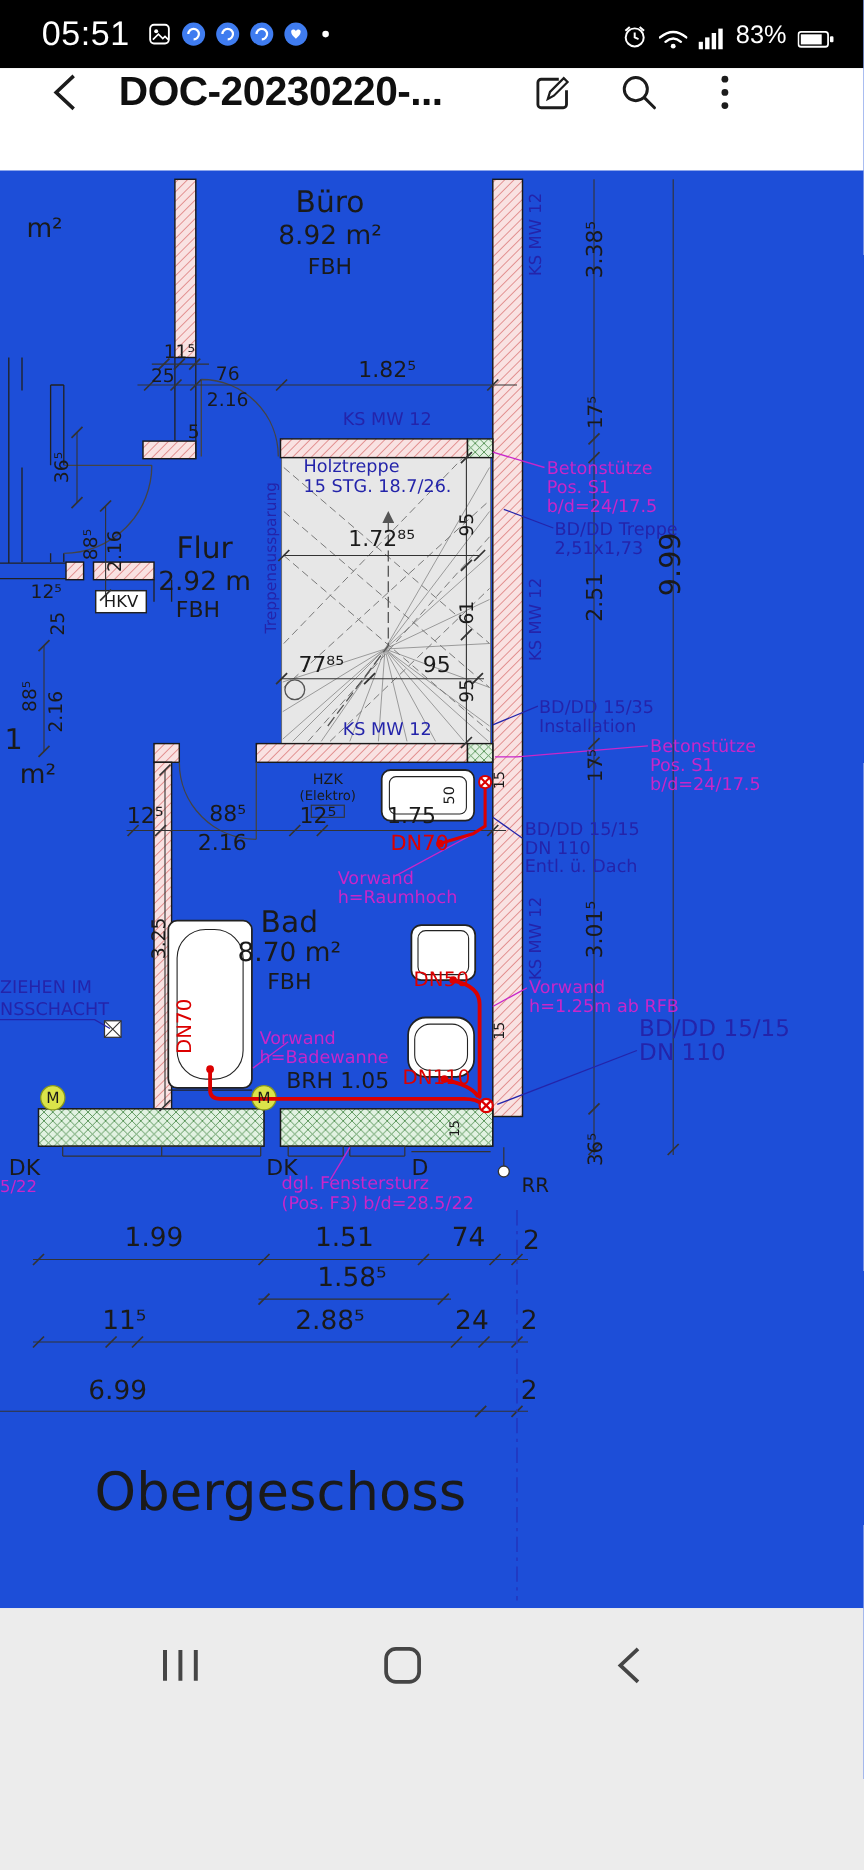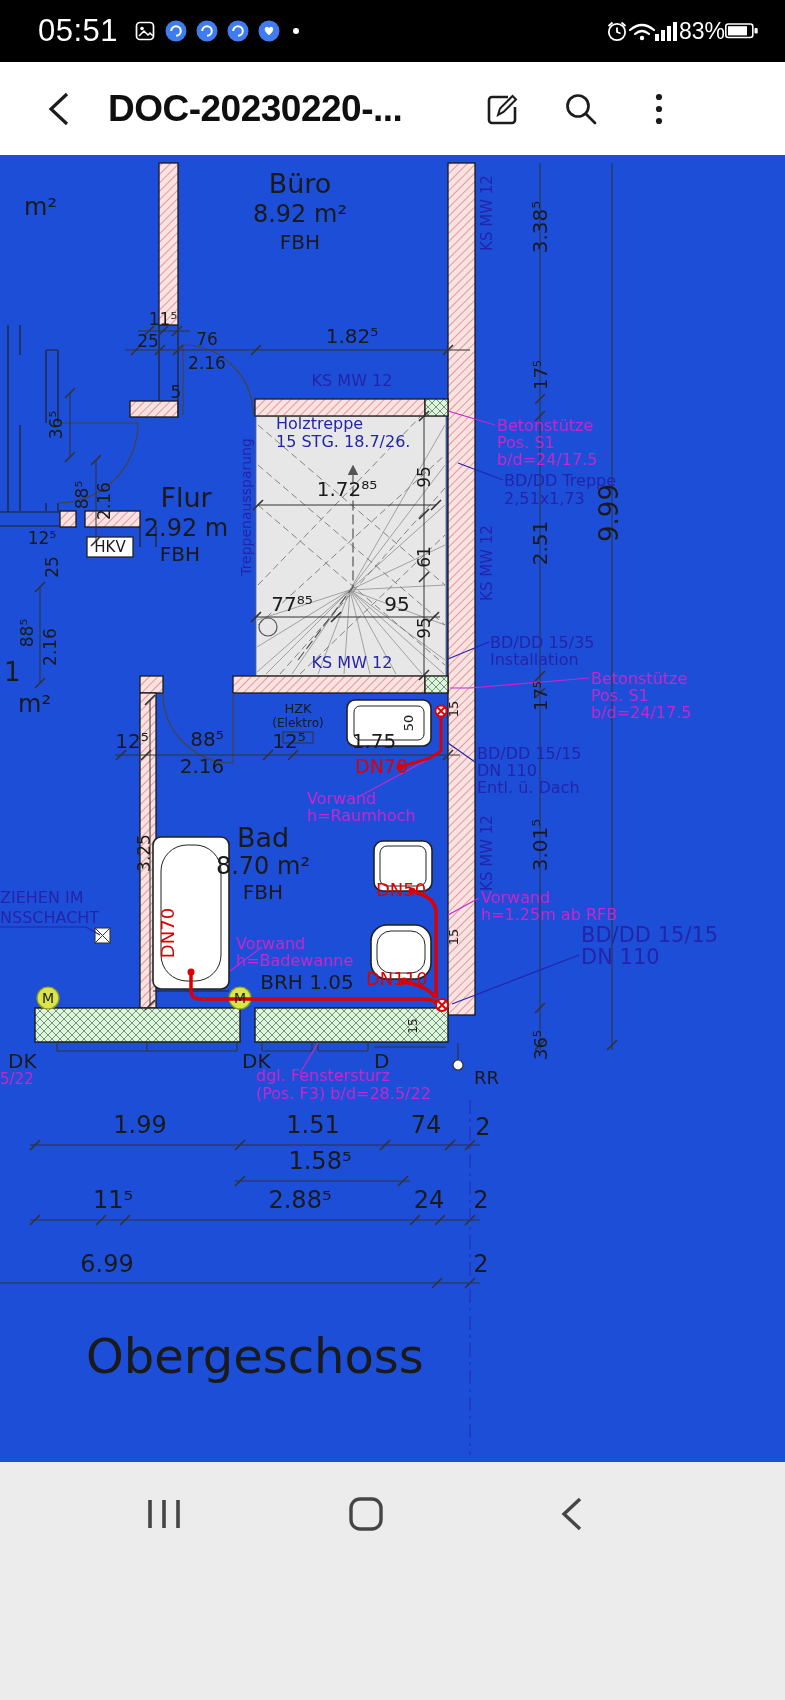--- a/index.html
+++ b/index.html
@@ -1,25 +1,25 @@
 <!DOCTYPE html>
 <html><head>
 <meta charset="utf-8">
 <style>
   html,body{margin:0;padding:0}
   body{width:785px;height:1700px;background:#fff;font-family:"Liberation Sans",sans-serif;overflow:hidden}
   
   .status{height:62px;background:#000;color:#fff;display:flex;align-items:center;padding:0 26px 0 38px;box-sizing:border-box}
   .time{font-size:31px;letter-spacing:.5px;margin-right:16px}
   .sicons{display:flex;align-items:center;gap:9px}
-  .sright{margin-left:auto;display:flex;align-items:center;}
+  .sright{margin-left:auto;display:flex;align-items:flex-end;gap:10px}
   .pct{font-size:23px}
   .ndot{width:6px;height:6px;border-radius:50%;background:#fff;display:inline-block;margin-left:4px}
   
-  .header{height:93px;background:#fff;display:flex;align-items:center;padding:0 104px 0 40px;box-sizing:border-box}
+  .header{height:93px;background:#fff;display:flex;align-items:flex-start;padding:0 104px 0 40px;box-sizing:border-box}
   .icon-btn{background:none;border:none;padding:0;margin:0;cursor:pointer;display:flex;align-items:center}
   .title{font-size:37px;font-weight:700;color:#0f0f0f;margin-left:24px;letter-spacing:-.5px;white-space:nowrap}
   .hspace{flex:1}
   .header .icon-btn + .icon-btn{margin-left:34px}
   
   .content{height:1307px;background:#1d4ed8;position:relative}
   #plan-svg text{font-family:"DejaVu Sans","Liberation Sans",sans-serif}
   
   .nav{height:238px;background:#ececec;position:relative}
   .nav .icon-btn{position:absolute;top:32px}

